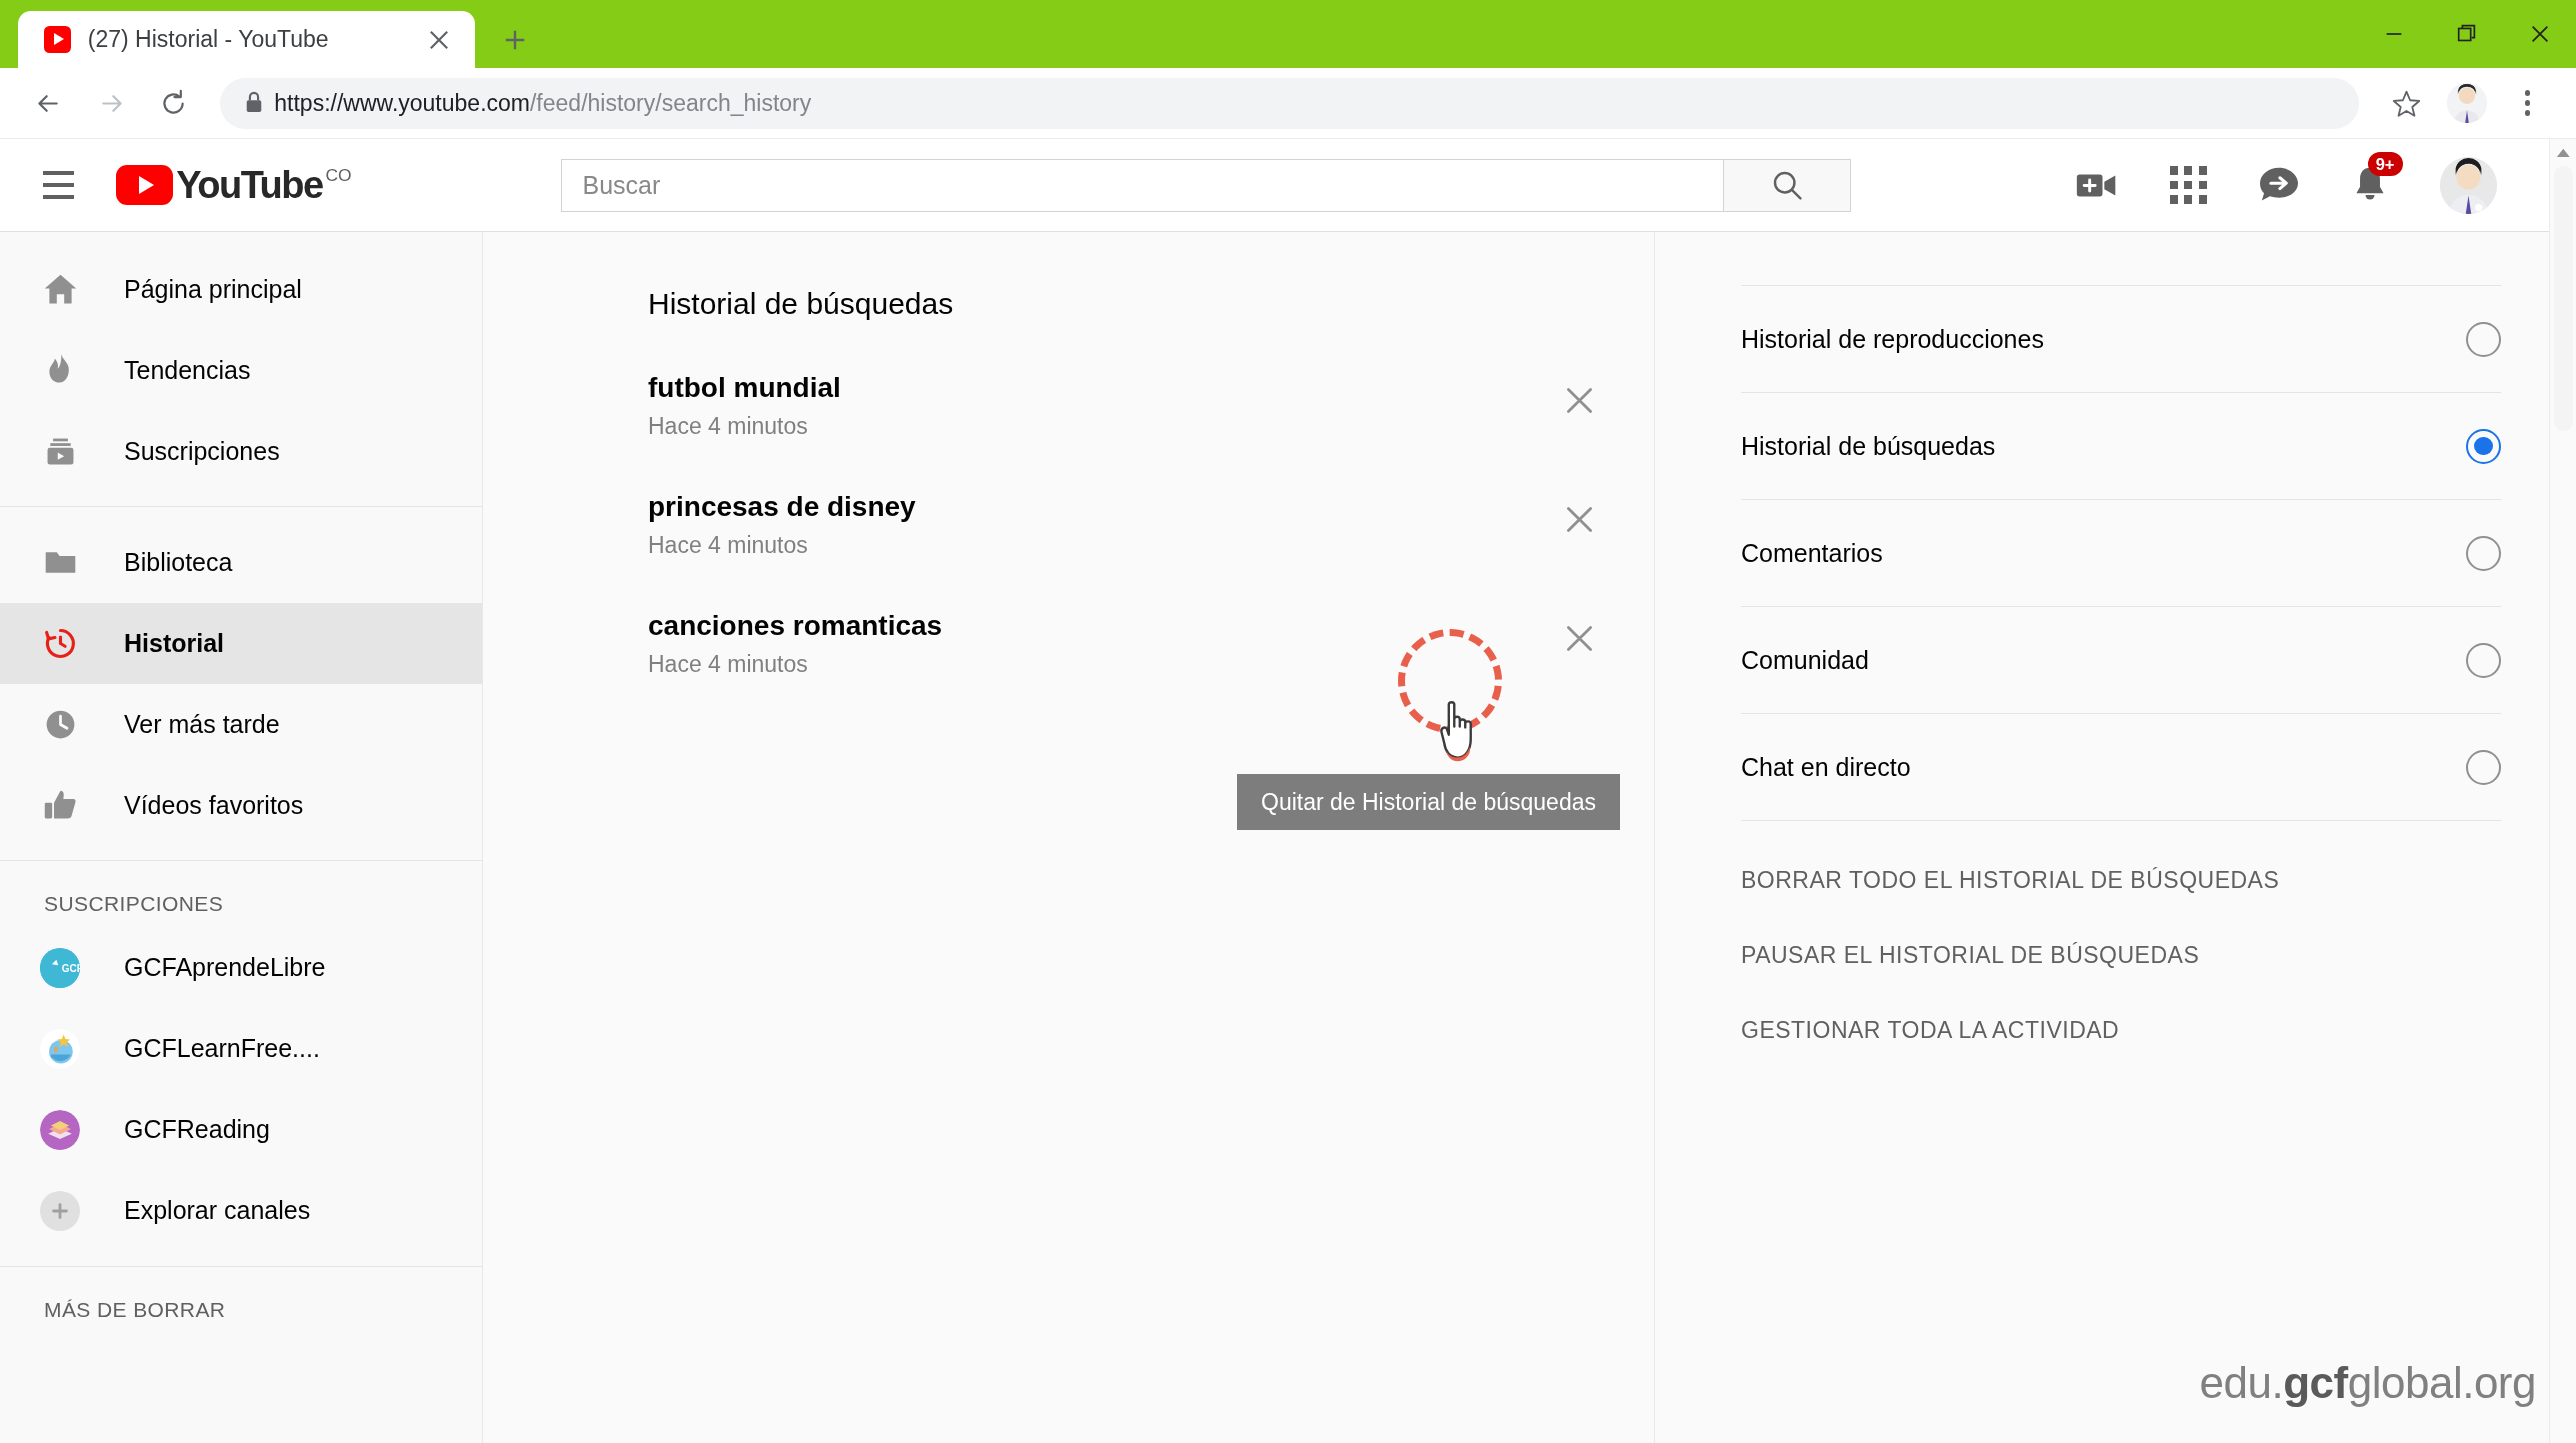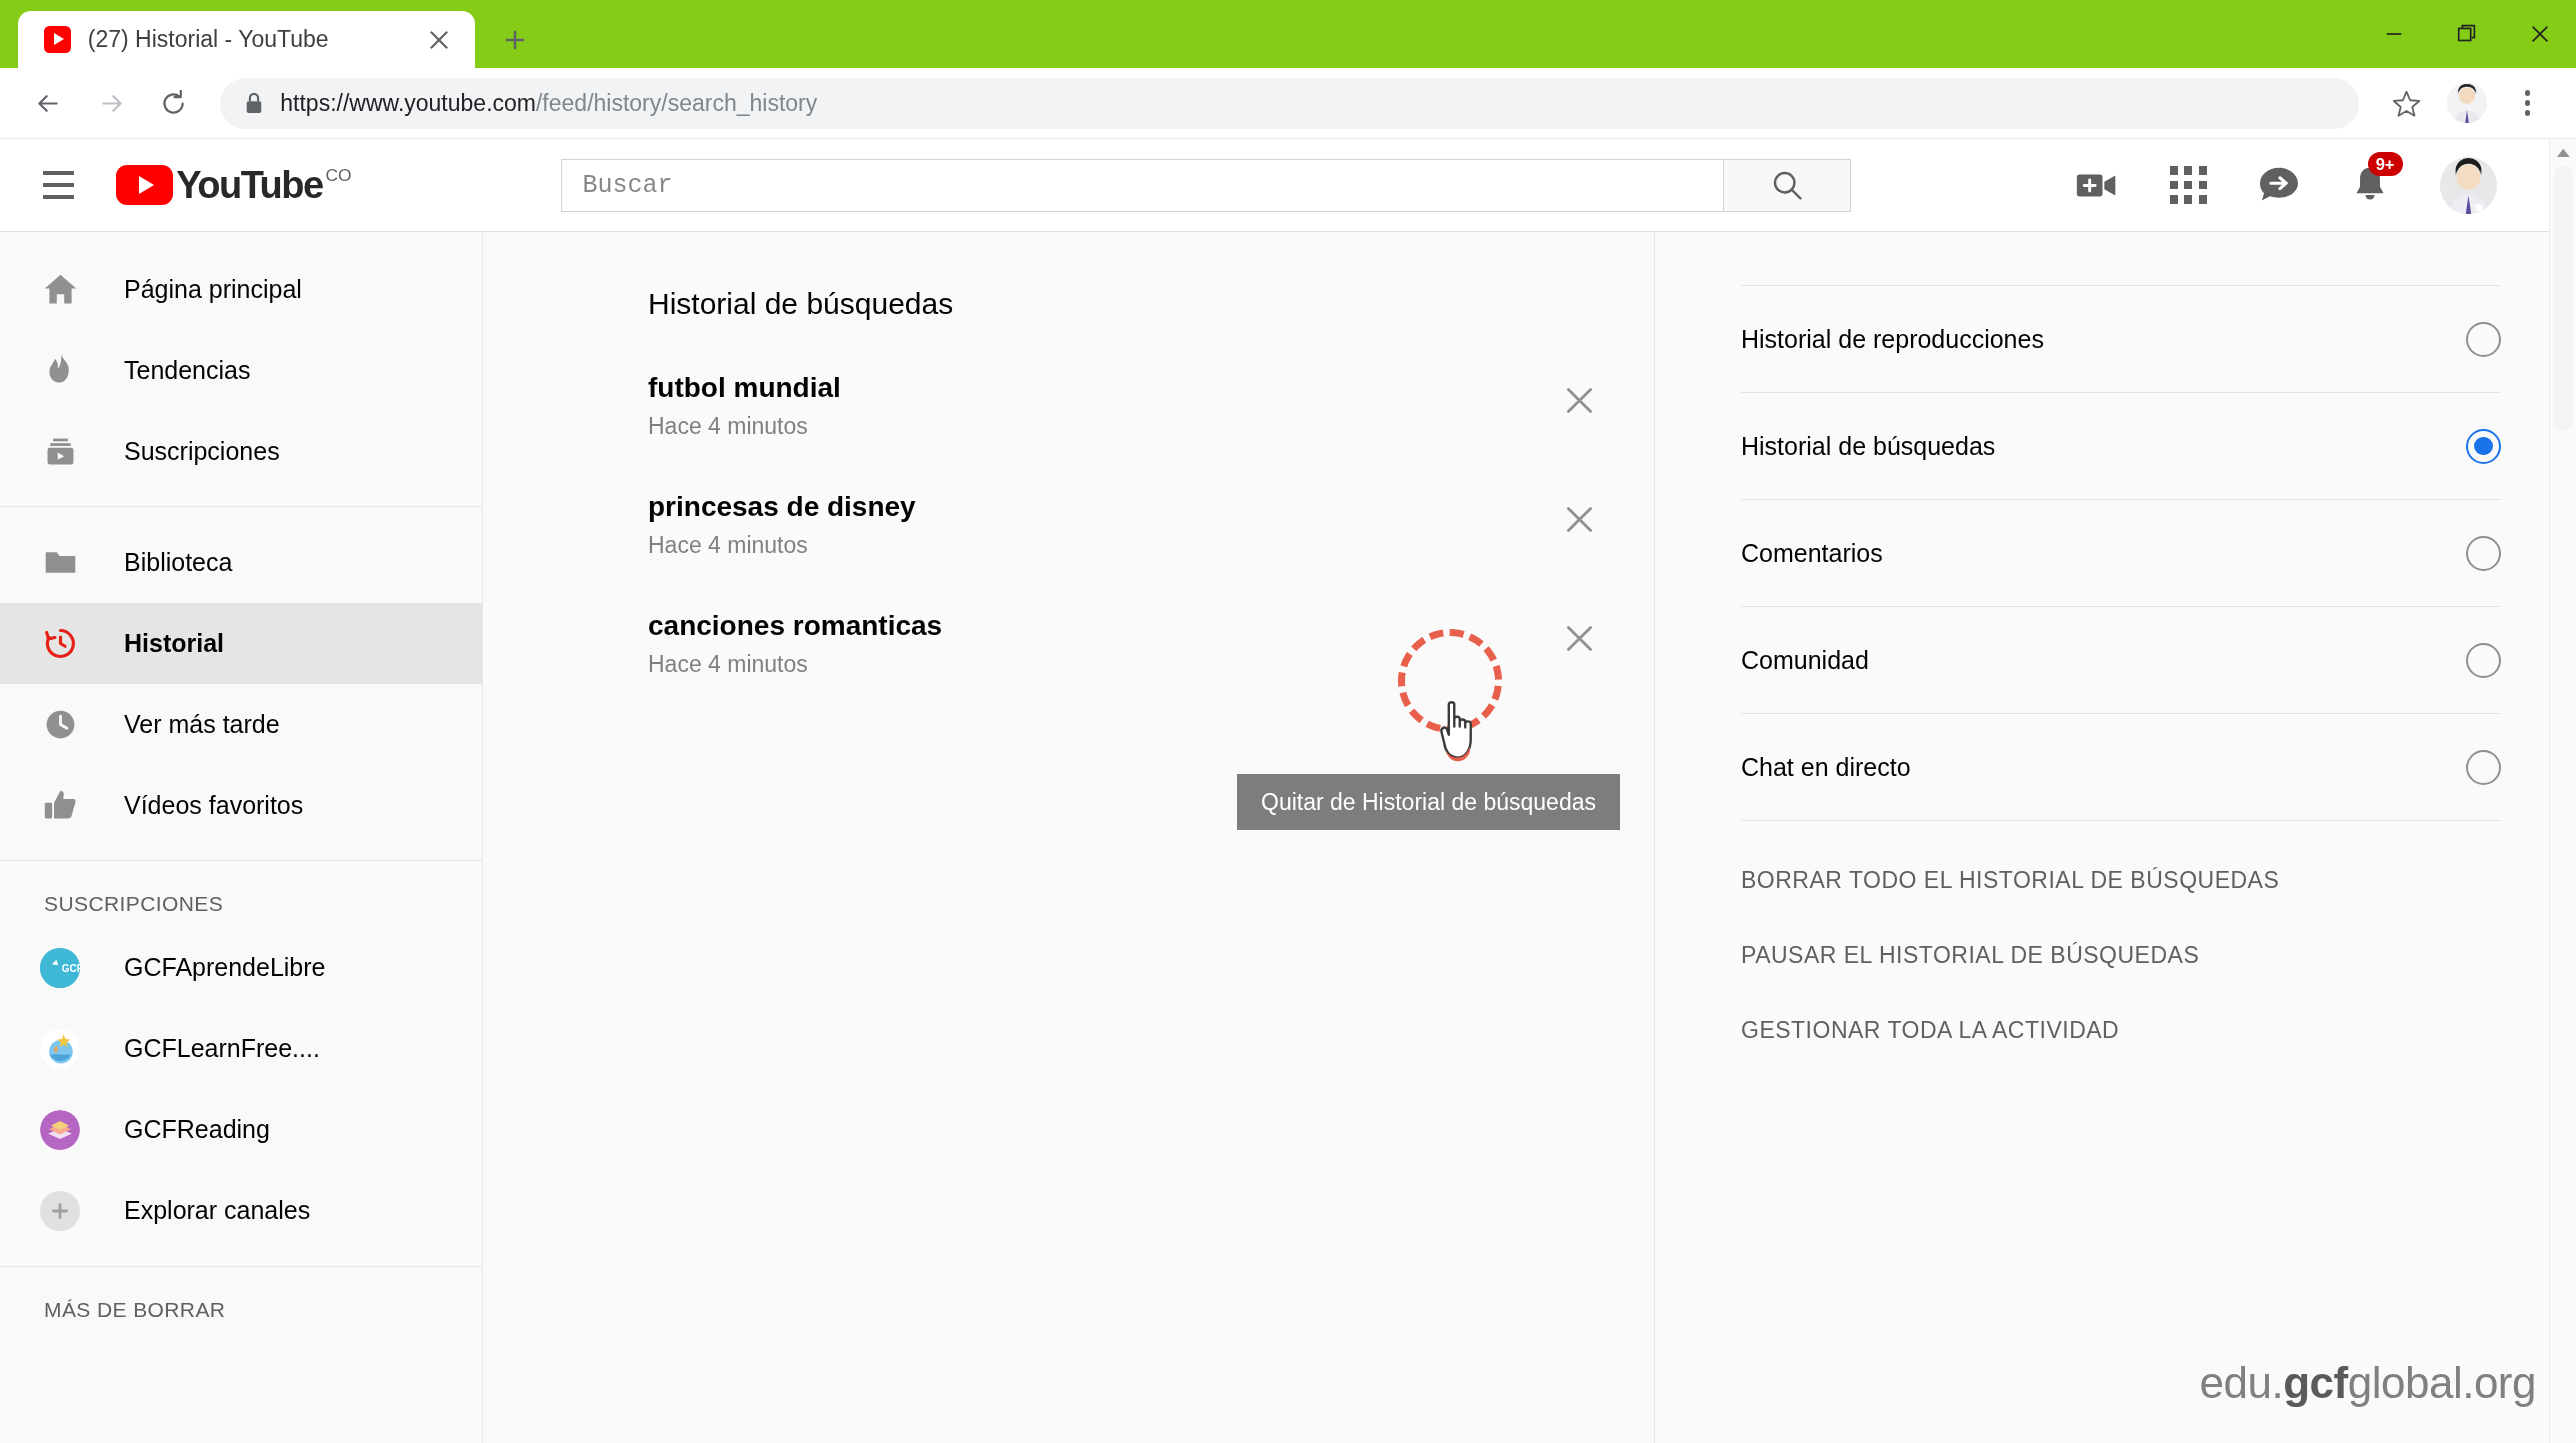--- a/index.html
+++ b/index.html
@@ -82,23 +82,23 @@
     border-radius: 50%;
     color: #5f6368;
     flex: none;
   }
   .nav-btn.disabled { color: #bdc1c6; }
   .omnibox {
     flex: 1;
     height: 51px;
     background: #f1f3f4;
     border-radius: 25.6px;
-    display: flex; align-items: center;
-    padding: 0 24px;
-    gap: 16px;
+    display: flex; align-items: flex-start;
+    padding: 12px 24px;
+    gap: 10px;
     margin: 0 12.8px;
   }
   .lock-icon { flex: none; color: #5f6368; display: flex; align-items: center; }
   .url-text { font-size: 23px; color: #202124; white-space: nowrap; }
   .url-text .dim { color: #80868b; }
   .toolbar-right { display: flex; align-items: center; gap: 3.7px; flex: none; }
   .avatar-mini {
     width: 40px; height: 40px; border-radius: 50%;
     background: #f1f3f4; overflow: hidden; flex: none;
     display: flex; align-items: flex-end; justify-content: center;
@@ -157,21 +157,21 @@
     margin-left: 210px;
   }
   .yt-search-input {
     width: 1162px; height: 53px;
     border: 0.9px solid #d3d3d3;
     border-right: none;
     background: #fff;
     font-size: 25px; color: #6d28d9;
     padding: 0 20px;
     outline: none;
-    font-family: Liberation Mono, monospace;
+    font-family: Liberation Sans, sans-serif;
   }
   .yt-search-input::placeholder { color: #888; }
   .yt-search-btn {
     width: 128px; height: 53px;
     border: 0.9px solid #d3d3d3;
     background: #f8f8f8;
     display: flex; align-items: center; justify-content: center;
     color: #606060;
   }
   .masthead-right {

